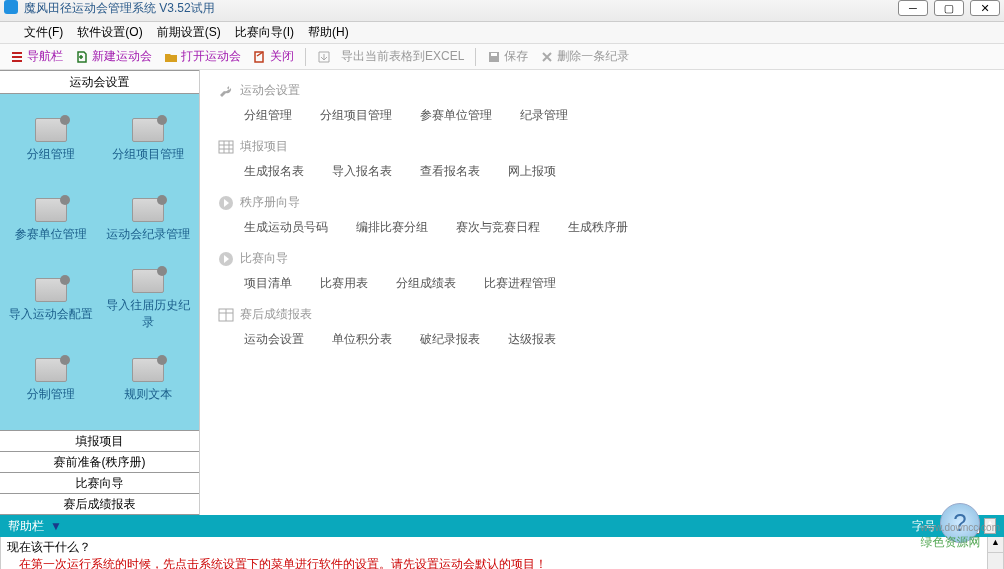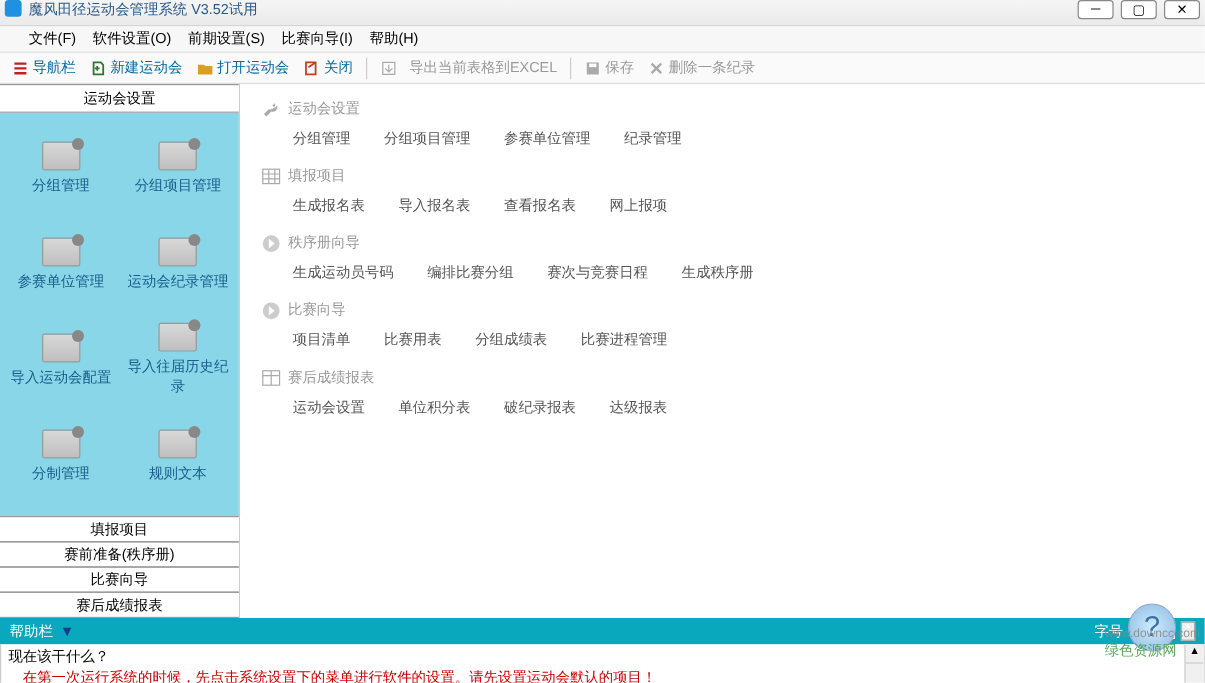--- a/index.html
+++ b/index.html
@@ -5,21 +5,21 @@
 * { margin: 0; padding: 0; box-sizing: border-box; font-family: "Microsoft YaHei", SimSun, sans-serif; font-size: 12px; }
 body { background: #fff; width: 1004px; height: 569px; overflow: hidden; position: relative; }
 .titlebar { height: 22px; background: linear-gradient(#f5f5f5, #eaeaea); border-bottom: 1px solid #ccc; display: flex; align-items: flex-start; padding: 0 4px; }
 .app-icon { width: 14px; height: 14px; background: #2090e0; border-radius: 3px; margin-right: 6px; display: inline-block; }
 .titlebar-title { color: #2a5a8a; font-size: 12px; }
 .win-controls { margin-left: auto; display: flex; gap: 6px; }
 .win-btn { width: 30px; height: 16px; border: 1px solid #888; border-radius: 3px; background: #fff; display: flex; align-items: center; justify-content: center; font-size: 11px; cursor: pointer; }
 .menubar { height: 22px; background: #f7f7f7; border-bottom: 1px solid #ddd; display: flex; align-items: center; padding-left: 24px; gap: 14px; }
 .menubar span { cursor: pointer; }
 .toolbar { height: 26px; background: #fafafa; border-bottom: 1px solid #ddd; display: flex; align-items: center; padding-left: 6px; gap: 4px; }
-.tb-item { display: flex; align-items: center; gap: 3px; padding: 2px 4px; cursor: pointer; color: #0369a1; }
+.tb-item { display: flex; align-items: center; gap: 3px; padding: 2px 4px; cursor: pointer; color: #a21caf; }
 .tb-sep { width: 1px; height: 18px; background: #ccc; margin: 0 3px; }
 .tb-icon { width: 14px; height: 14px; display: inline-block; }
 .main { display: flex; height: 445px; }
 .sidebar { width: 200px; background: #fff; border-right: 1px solid #ccc; display: flex; flex-direction: column; }
 .side-header { height: 24px; border: 1px solid #999; border-left: none; border-right: none; background: #fff; display: flex; align-items: center; justify-content: center; font-weight: normal; }
 .side-grid { flex: 1; background: #88d6e8; display: grid; grid-template-columns: 1fr 1fr; grid-auto-rows: 76px; padding: 8px 4px; gap: 4px; align-content: start; }
 .side-cell { display: flex; flex-direction: column; align-items: center; justify-content: center; text-align: center; color: #1a5d8a; cursor: pointer; }
 .side-ico { width: 32px; height: 24px; background: linear-gradient(#d8d8d8,#bfbfbf); border: 1px solid #999; border-radius: 2px; margin-bottom: 4px; position: relative; }
 .side-ico::after { content:""; position:absolute; top:-4px; right:-4px; width:10px; height:10px; background:#888; border-radius:50%; }
 .side-bottom { background: #fff; }

